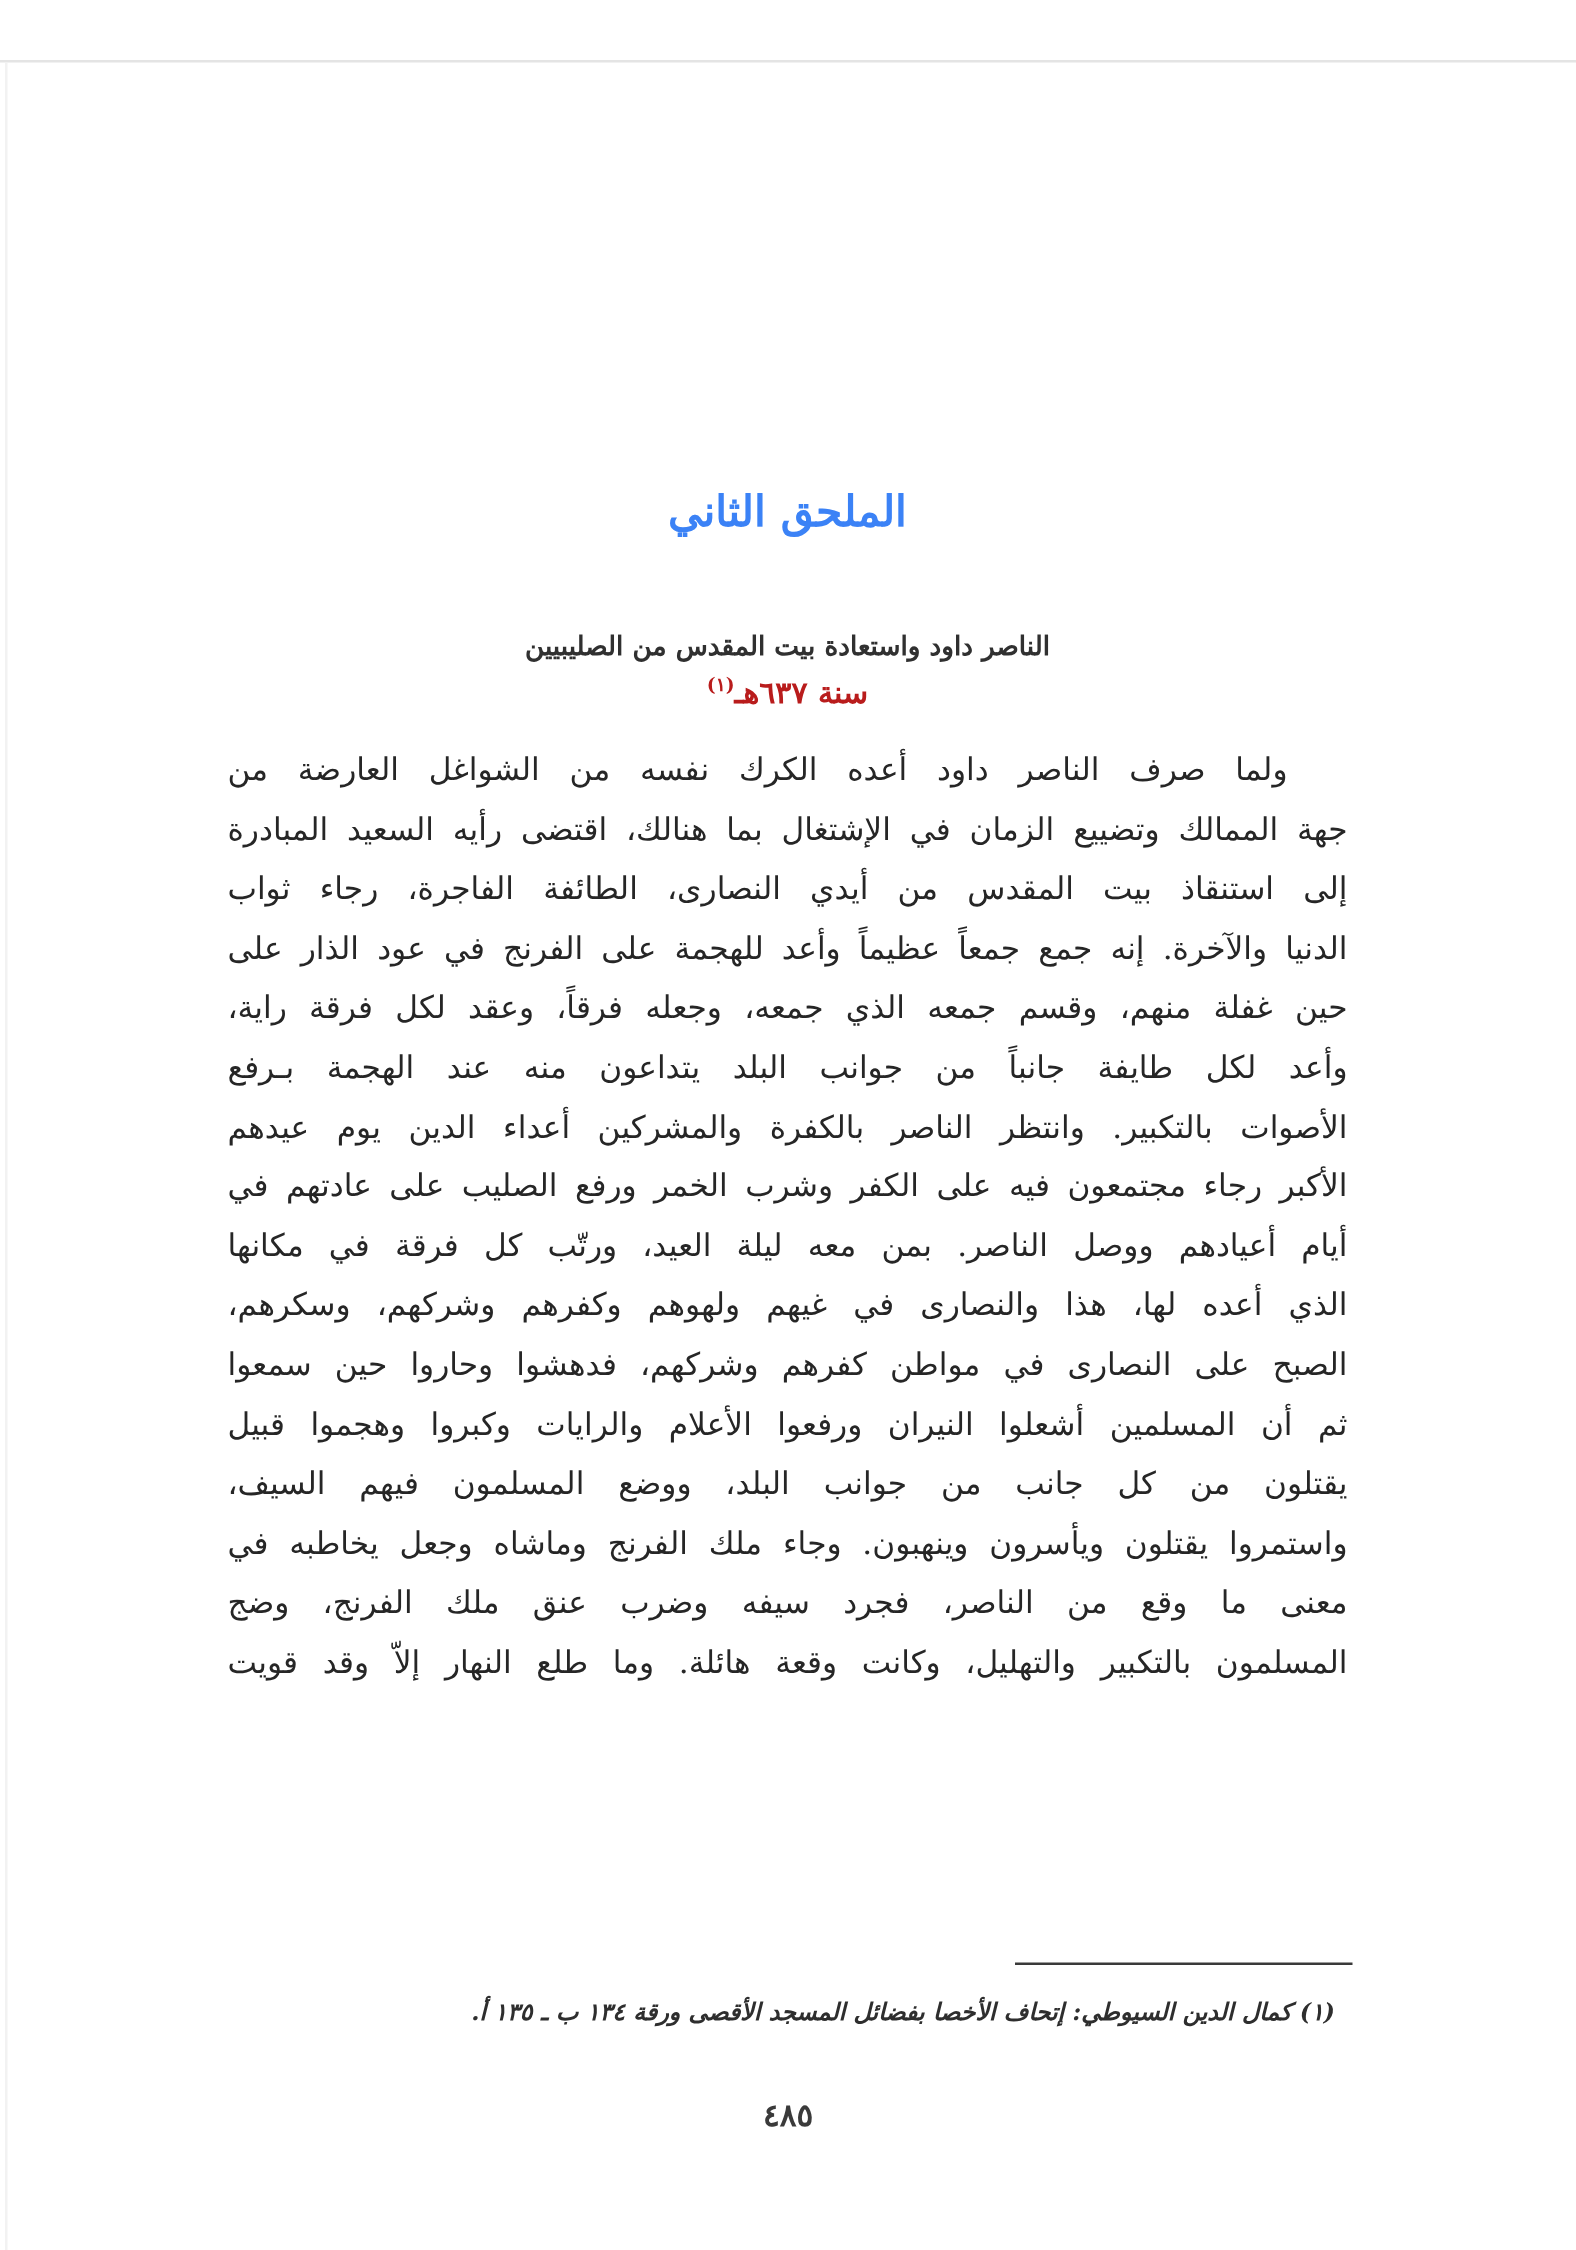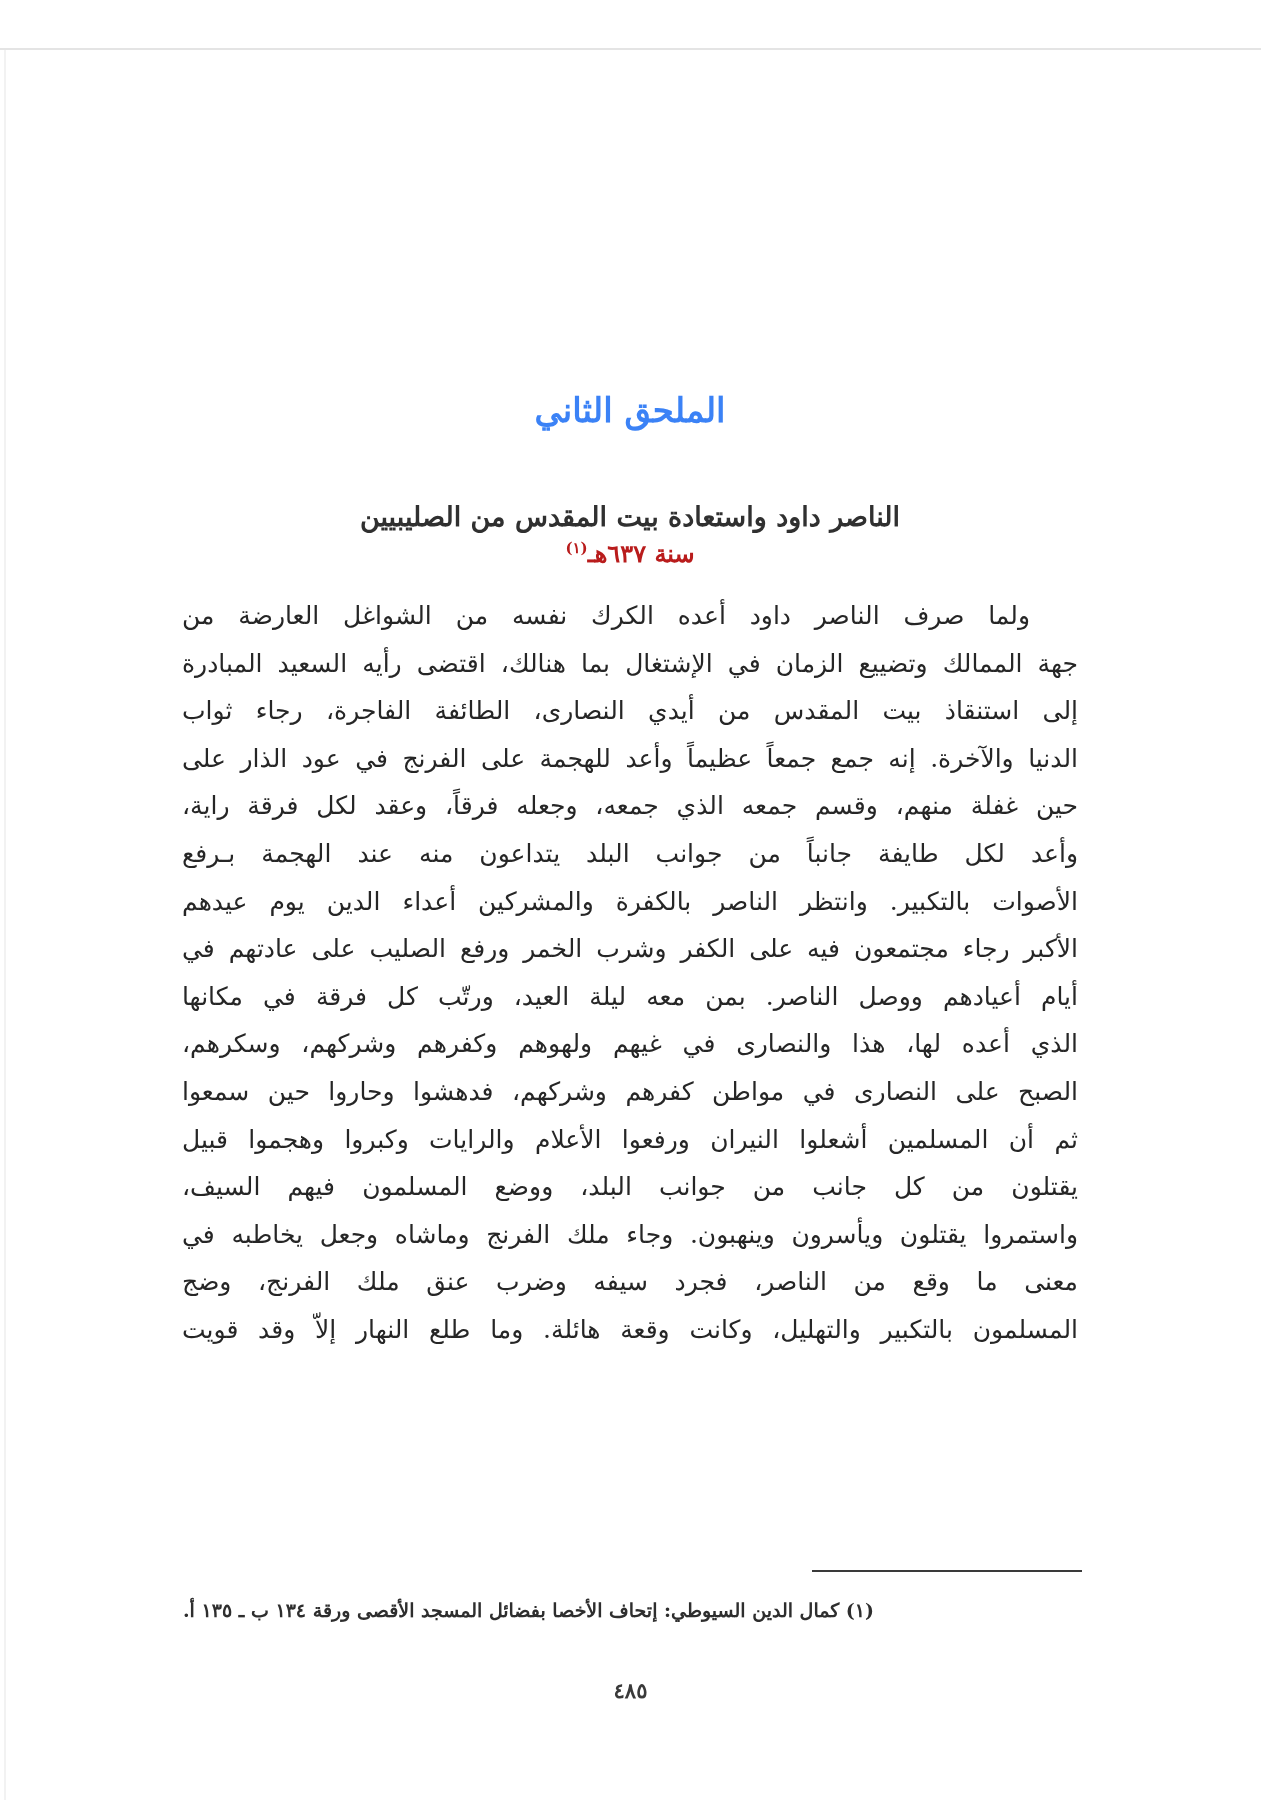--- a/index.html
+++ b/index.html
@@ -38,21 +38,21 @@
       text-align: center;
       font-size: 34px;
       font-weight: bold;
       color: #3b82f6;
       margin: 0;
       height: 60px;
       line-height: 60px;
     }
     .chapter-heading {
       text-align: center;
-      font-size: 27px;
+      font-size: 21px;
       font-weight: bold;
       color: #303030;
       margin: 58px 0 0 0;
       line-height: 38px;
     }
     .chapter-sub {
       text-align: center;
       font-size: 24px;
       font-weight: bold;
       color: #b91c1c;
@@ -84,37 +84,38 @@
     .footnote-rule {
       position: absolute;
       left: 812px;
       top: 1570px;
       width: 270px;
       height: 2px;
       background: #3a3a3a;
     }
     .footnote {
       position: absolute;
-      right: 182px;
+      right: 193px;
       top: 1595px;
       width: 896px;
       direction: rtl;
-      text-align: left;
+      text-align: right;
       font-size: 19px;
       font-weight: bold;
       color: #2e2e2e;
       line-height: 30px;
+      font-style: italic;
     }
     .page-number {
       position: absolute;
       left: 0;
       top: 1678px;
       width: 1261px;
       text-align: center;
-      font-size: 21px;
+      font-size: 25px;
       font-weight: bold;
       color: #3a3a3a;
     }
   </style>
 </head>
 <body>
 
 <div class="scan-edge-top"></div>
 <div class="scan-edge-left"></div>
 

